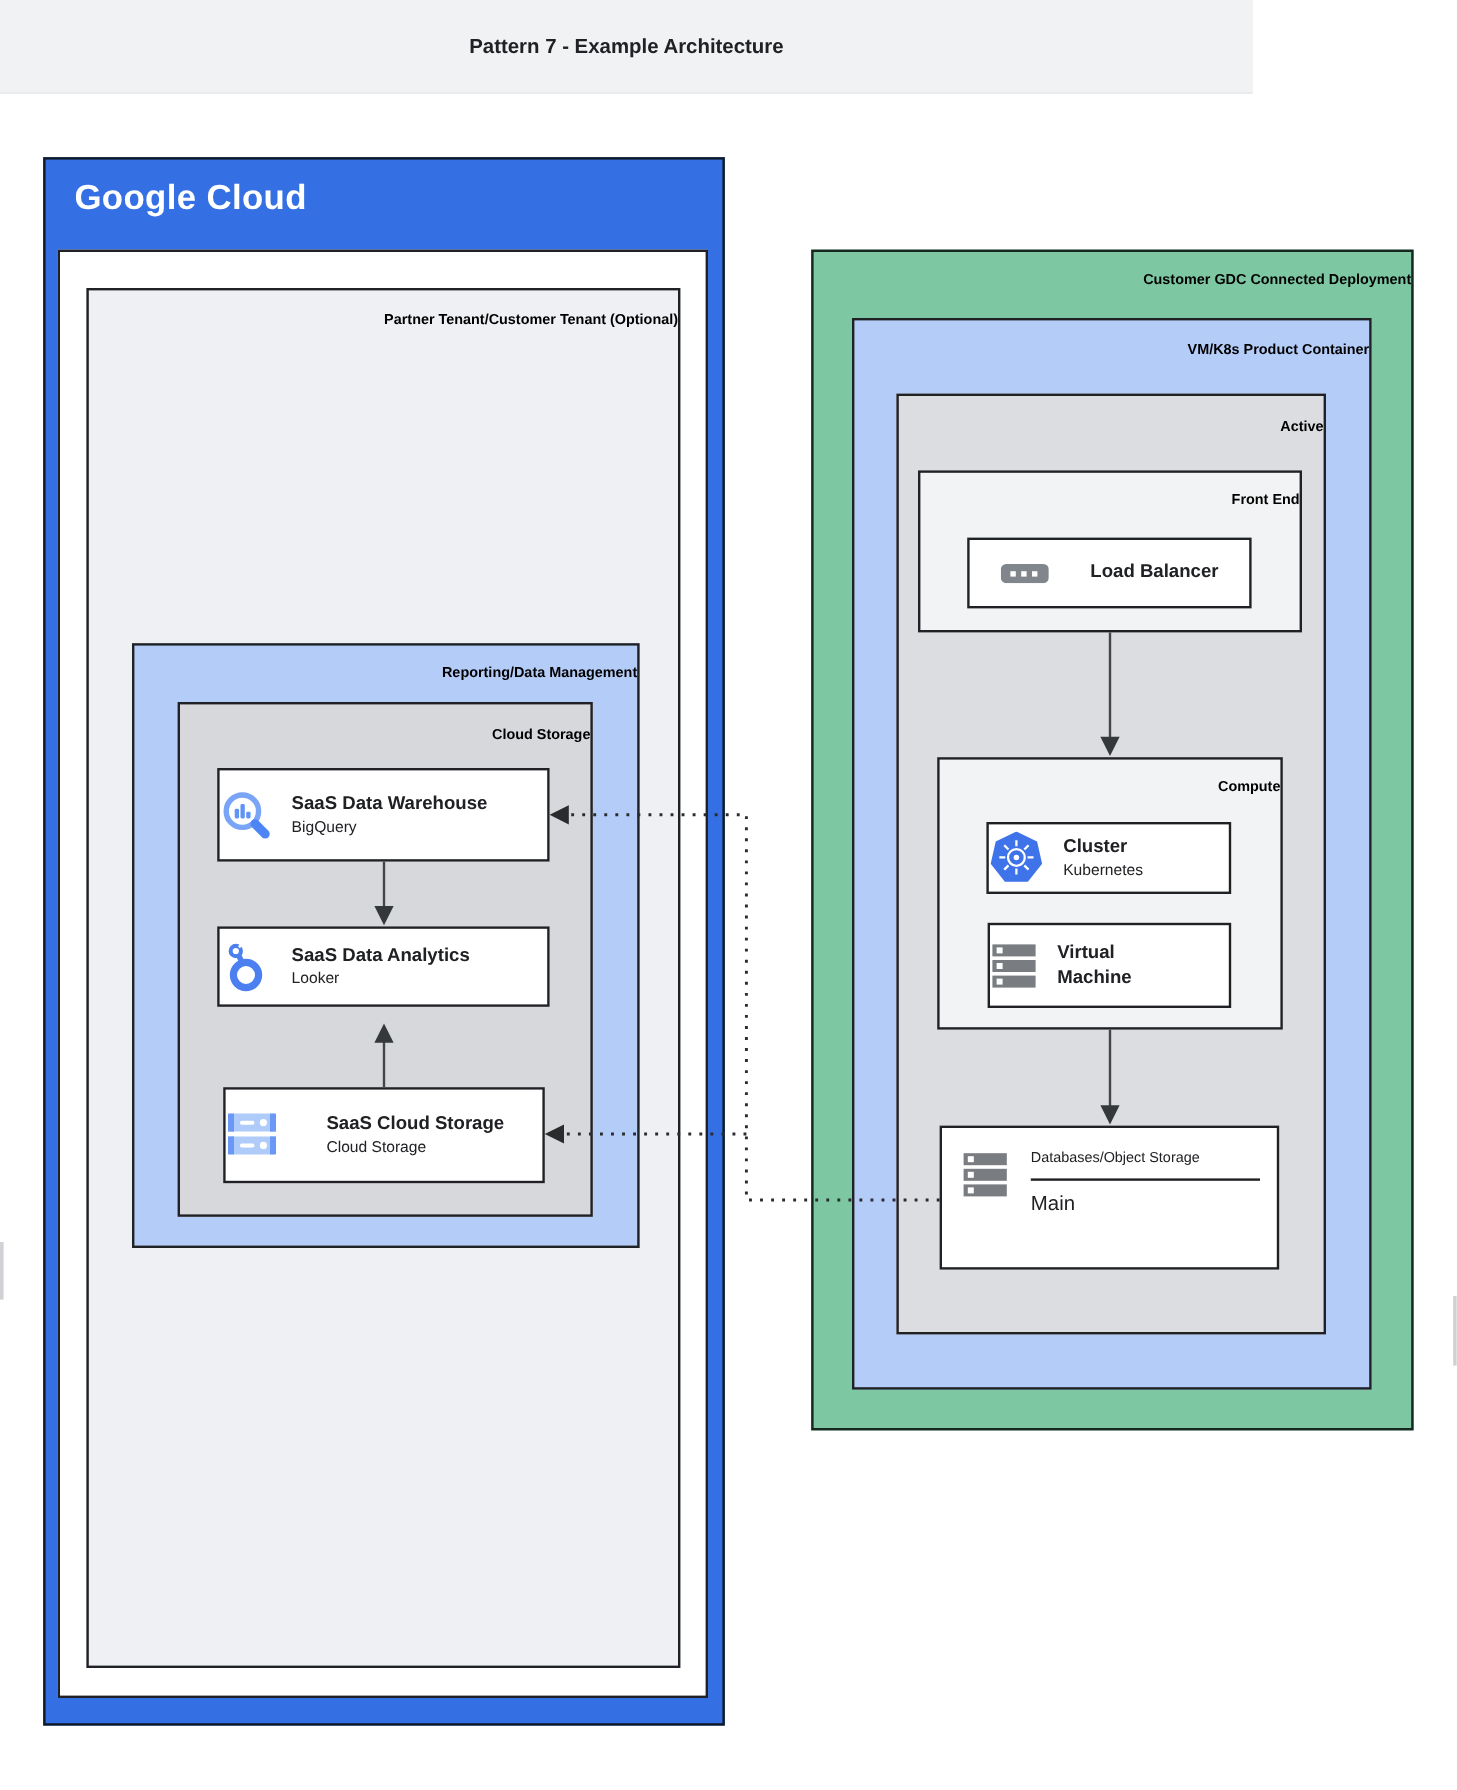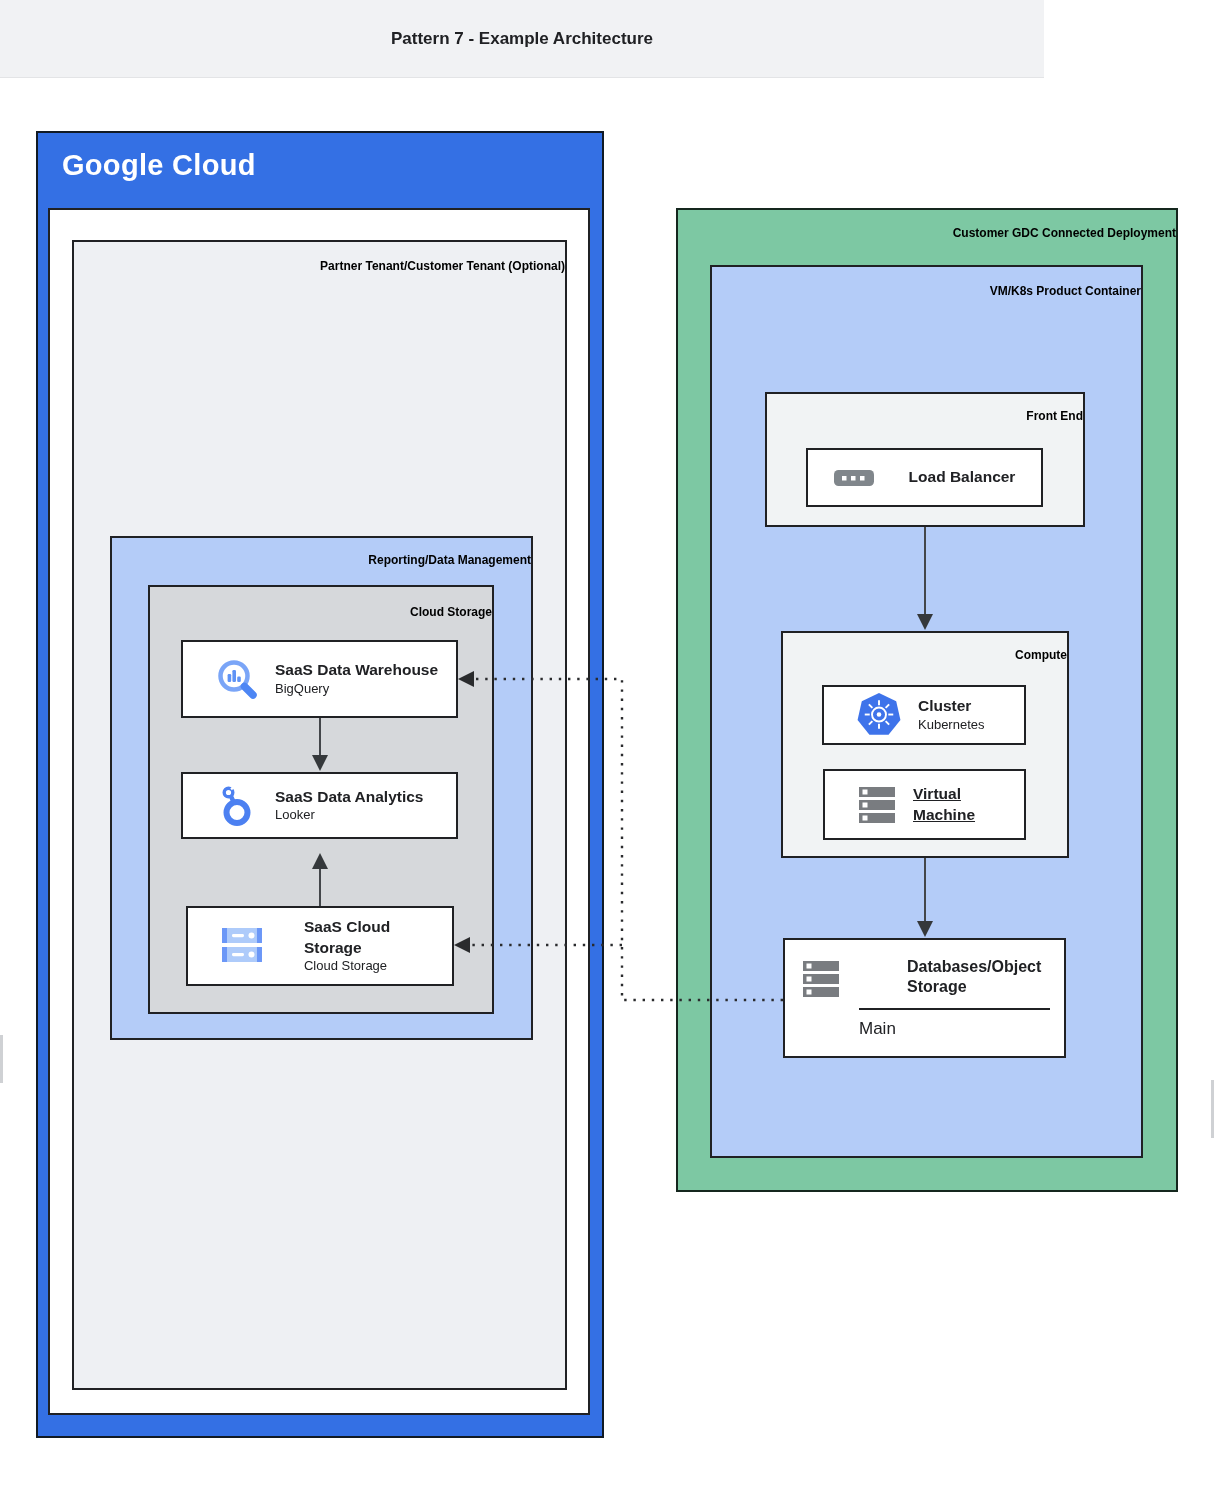--- a/index.html
+++ b/index.html
@@ -14,21 +14,21 @@
   .ctitle { font-weight:bold; font-size:12px; text-align:right; color:#000000; }
 
   .gc-container { left:36px; top:131px; width:568px; height:1307px; background:#3470e4; border:2px solid #111a24; }
   .gc-logo { left:62px; top:149px; color:#ffffff; font-size:29px; font-weight:bold; letter-spacing:0.3px; }
 
   .white-container { left:48px; top:208px; width:542px; height:1207px; background:#ffffff; }
   .partner { left:72px; top:240px; width:495px; height:1150px; background:#eef0f3; padding-top:17px; }
   .reporting { left:110px; top:536px; width:423px; height:504px; background:#b4ccf8; padding-top:15px; }
   .cs-group { left:148px; top:585px; width:346px; height:429px; background:#d6d8db; padding-top:18px; }
 
-  .node { background:#ffffff; border:2px solid #202124; display:flex; align-items:center; padding-left:32px; gap:16px; }
+  .node { background:#ffffff; border:2px solid #202124; display:flex; align-items:center; padding-left:0; gap:16px; }
   .node .txt { line-height:1.3; }
   .node .t { font-size:15.5px; font-weight:bold; }
   .node .s { font-size:13px; color:#202124; }
 
   .n-warehouse { left:181px; top:640px; width:277px; height:78px; }
   .n-analytics { left:181px; top:772px; width:277px; height:67px; }
   .n-saas-storage { left:186px; top:906px; width:268px; height:80px;gap:40px; }
 
   .gdc { left:676px; top:208px; width:502px; height:984px; background:#7dc8a3; border:2px solid #15271e; padding-top:16px; }
   .vmk8s { left:710px; top:265px; width:433px; height:893px; background:#b4ccf8; padding-top:17px; }
@@ -36,21 +36,21 @@
   .frontend { left:765px; top:392px; width:320px; height:135px; background:#f1f3f4; padding-top:15px; }
   .lb { left:806px; top:448px; width:237px; height:59px; justify-content:center; padding-left:0; gap:35px; }
   .lb .t { font-size:15.5px; }
   .compute { left:781px; top:631px; width:288px; height:227px; background:#f1f3f4; padding-top:15px; }
   .n-cluster { left:822px; top:685px; width:204px; height:60px; }
   .n-vm { left:823px; top:769px; width:203px; height:71px; }
   .n-vm .t { line-height:1.3; }
 
   .databases { left:783px; top:938px; width:283px; height:120px; background:#fff; border:2px solid #202124; display:flex; align-items:flex-start; padding:17px 14px 12px 16px; gap:18px; }
   .databases .dtxt { flex:1; }
-  .databases .t { font-size:16px; font-weight:bold; line-height:1.28;margin-left:48px; }
+  .databases .t { font-size:12px; font-weight:normal; line-height:1.28; }
   .db-divider { height:0; border-top:2px solid #202124; margin:10px 0 9px 0; }
   .db-footer { font-size:17px; }
 
   .overlay { left:0; top:0; width:1214px; height:1492px; pointer-events:none; z-index:60; }
   .edge-tick { background:#cfd1d4; }
 </style>
 </head>
 <body>
 
 <div id="canvas">
@@ -127,20 +127,23 @@
   </div>
 
   <div class="abs container gdc">
     <div class="ctitle">Customer GDC Connected Deployment</div>
   </div>
 
   <div class="abs container vmk8s">
     <div class="ctitle">VM/K8s Product Container</div>
   </div>
 
+  <div class="abs container active">
+    <div class="ctitle">Active</div>
+  </div>
 
   <div class="abs container frontend">
     <div class="ctitle">Front End</div>
   </div>
 
   <div class="abs node lb">
     <svg width="40" height="16" viewBox="0 0 40 16">
       <rect x="0" y="0" width="40" height="16" rx="4.5" fill="#80868b"></rect>
       <rect x="8" y="6" width="4.5" height="4.5" fill="#ffffff"></rect>
       <rect x="17" y="6" width="4.5" height="4.5" fill="#ffffff"></rect>
@@ -183,21 +186,21 @@
         <rect x="2" y="2" width="36" height="10"></rect>
         <rect x="2" y="15" width="36" height="10"></rect>
         <rect x="2" y="28" width="36" height="10"></rect>
       </g>
       <g fill="#ffffff">
         <rect x="5.5" y="4.5" width="5" height="5"></rect>
         <rect x="5.5" y="17.5" width="5" height="5"></rect>
         <rect x="5.5" y="30.5" width="5" height="5"></rect>
       </g>
     </svg>
-    <div class="txt" style="width:96px;text-decoration:underline;">
+    <div class="txt" style="width:96px;">
       <div class="t">Virtual Machine</div>
     </div>
   </div>
 
   <div class="abs databases">
     <svg width="40" height="40" viewBox="0 0 40 40" style="margin-top:2px;">
       <g fill="#797c80">
         <rect x="2" y="2" width="36" height="10"></rect>
         <rect x="2" y="15" width="36" height="10"></rect>
         <rect x="2" y="28" width="36" height="10"></rect>

